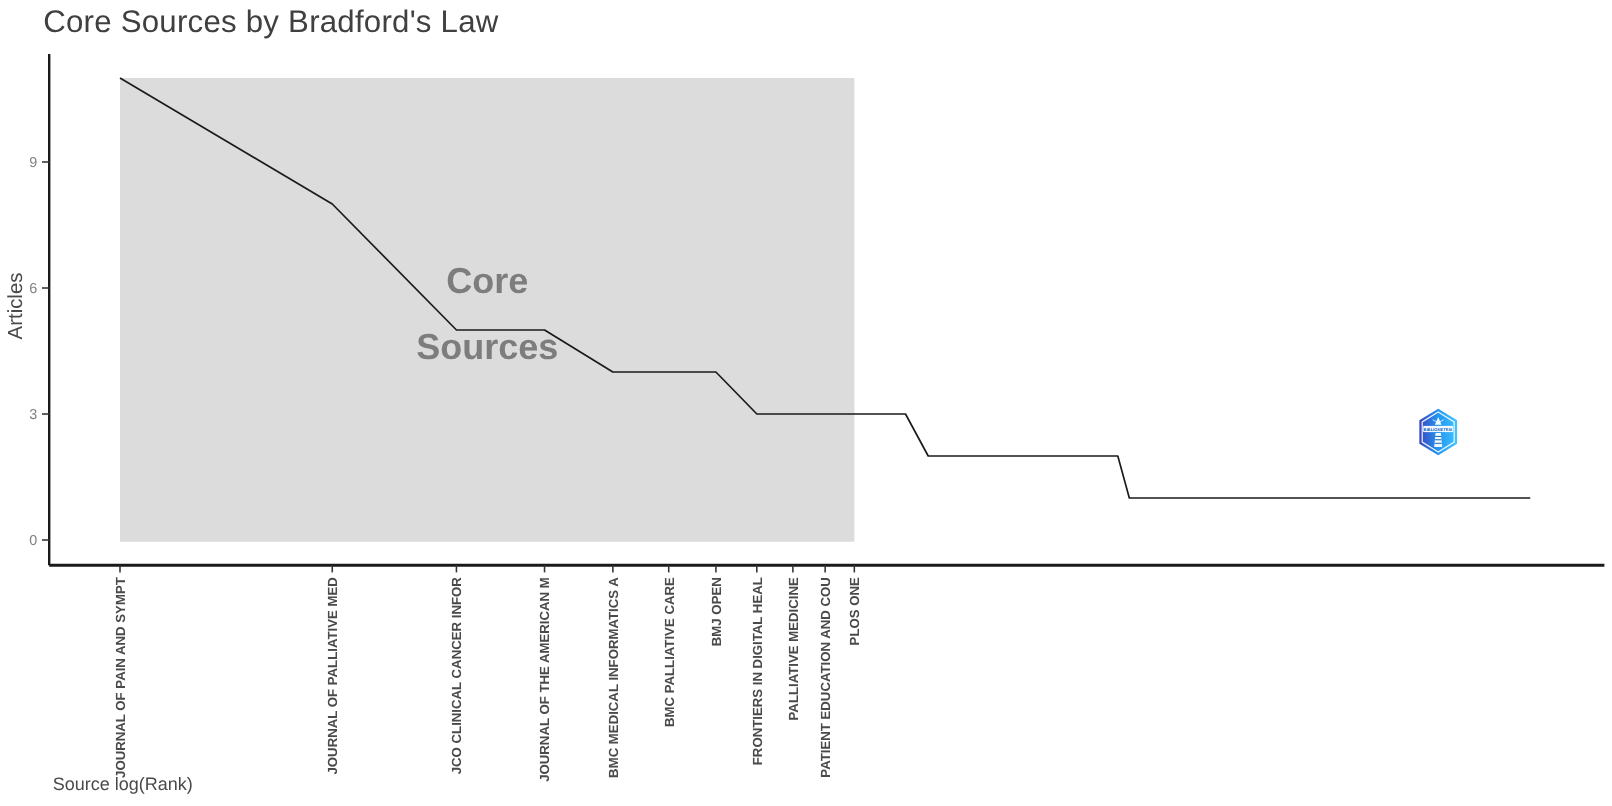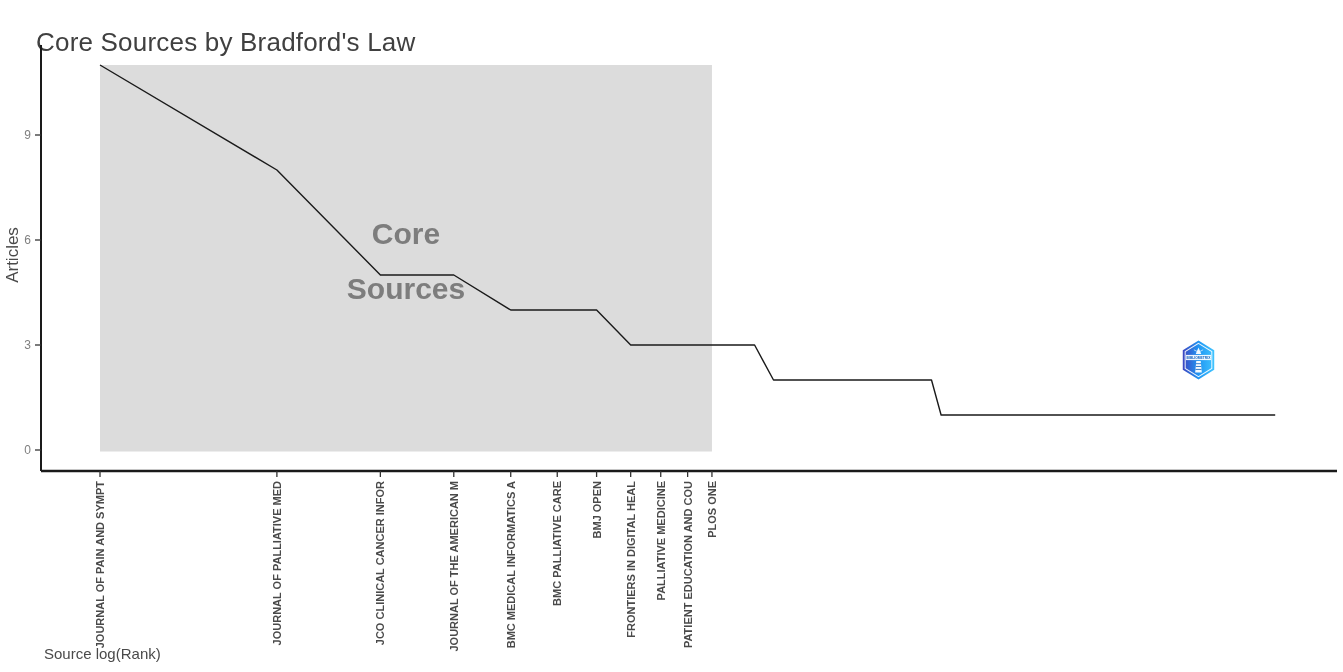--- a/index.html
+++ b/index.html
@@ -7,21 +7,20 @@
     position:relative;
     width:1343px;height:672px;
     background:#ffffff;
     font-family:"Liberation Sans", sans-serif;
     overflow:hidden;
   }
   .chart-title{
     position:absolute;left:36px;top:3px;
     font-size:26px;color:#404040;letter-spacing:.2px;
     white-space:nowrap;
-    margin-top:24px;
   }
   .y-title{
     position:absolute;left:13px;top:255px;
     transform:translate(-50%,-50%) rotate(-90deg);
     font-size:17px;color:#4a4a4a;white-space:nowrap;
   }
   .x-title{
     position:absolute;left:44px;top:645px;
     font-size:15px;color:#4a4a4a;white-space:nowrap;
   }

